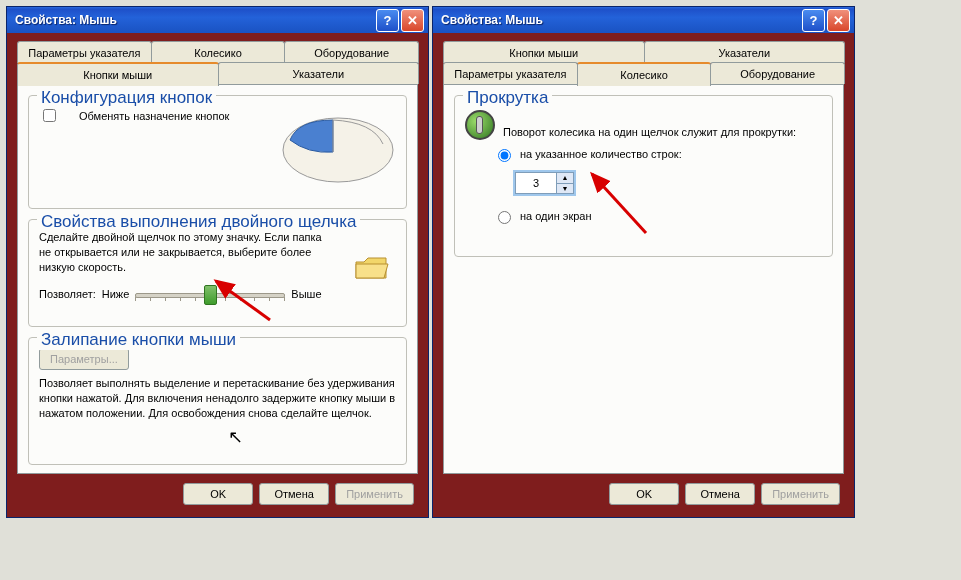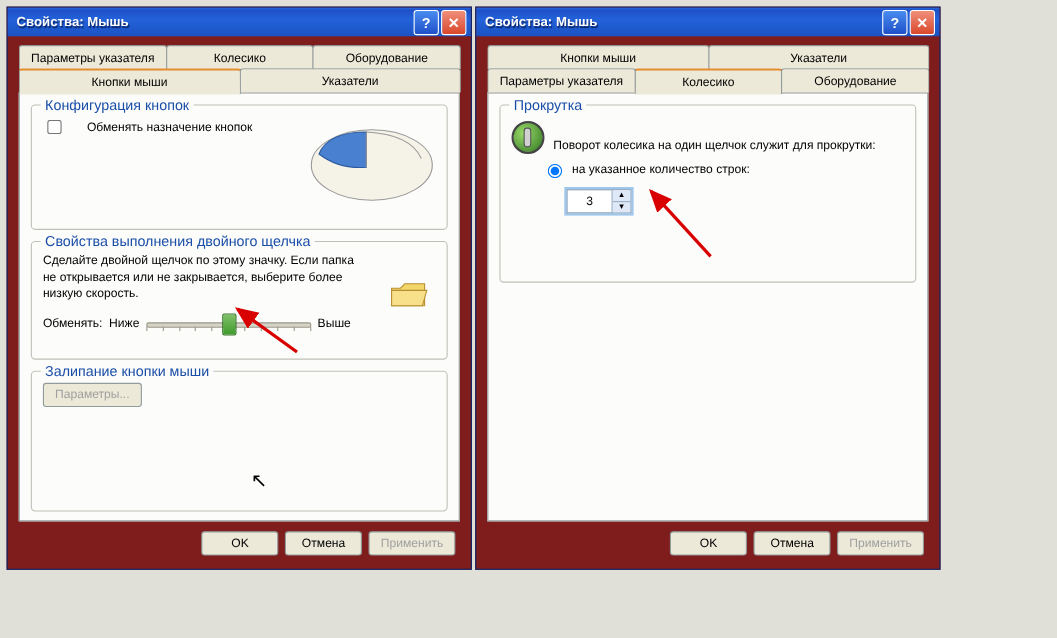--- a/index.html
+++ b/index.html
@@ -11,21 +11,21 @@
 .close-btn{background:linear-gradient(to bottom,#f0907b,#d9472b)}
 .client{padding:8px 10px 10px 10px}
 .tabstrip{position:relative;height:44px}
 .tabrow{position:absolute;left:0;right:0;display:flex}
 .tabrow.back{top:0}
 .tabrow.front{top:21px;z-index:3}
 .tab{flex:1;height:21px;background:#ece9d8;border:1px solid #919b9c;border-bottom:none;border-radius:3px 3px 0 0;display:flex;align-items:center;justify-content:center;margin-right:-1px;cursor:pointer;font-size:11px}
 .tab.active{background:#ece9d8;border-top:2px solid #e68b2c;height:22px;position:relative;z-index:4}
 .tabpanel{border:1px solid #919b9c;background:#fcfcfa;padding:10px;position:relative;top:-1px}
 .group{border:1px solid #c0c0b8;border-radius:4px;padding:10px 10px 10px 10px;margin-bottom:10px;position:relative}
-.group-title{position:absolute;top:-8px;left:8px;background:#fcfcfa;padding:0 4px;color:#1a4ea8;font-size:13px}
+.group-title{position:absolute;top:-8px;left:8px;background:#fcfcfa;padding:0 4px;color:#1a4ea8;font-size:17px}
 .cb{display:flex;align-items:center;gap:20px;margin-bottom:6px}
 .cb input{width:13px;height:13px}
 .desc{color:#000;line-height:1.35}
 .mouse-img{position:absolute;right:8px;top:14px;width:120px;height:76px}
 .dc-icon{position:absolute;right:16px;top:32px;width:36px;height:30px}
 .slider-row{display:flex;align-items:center;gap:6px;margin-top:8px}
 .slider{flex:1;position:relative;height:22px}
 .track{position:absolute;left:0;right:0;top:10px;height:3px;background:#d5d2c6;border:1px solid #9c988a;border-radius:2px}
 .ticks{position:absolute;left:0;right:0;top:14px;height:6px;display:flex;justify-content:space-between}
 .ticks span{width:1px;height:4px;background:#9c988a}
@@ -83,21 +83,21 @@
       </div>
 
       <div class="group" style="height:86px">
         <div class="group-title">Свойства выполнения двойного щелчка</div>
         <div class="desc" style="width:290px">Сделайте двойной щелчок по этому значку. Если папка не открывается или не закрывается, выберите более низкую скорость.</div>
         <svg class="dc-icon" viewBox="0 0 36 30">
           <path d="M2 10 L10 10 L14 6 L32 6 L32 26 L2 26 Z" fill="#f2d66a" stroke="#b89030"></path>
           <path d="M2 12 L34 12 L30 26 L2 26 Z" fill="#f8e08a" stroke="#b89030"></path>
         </svg>
         <div class="slider-row">
-          <span>Обменять:</span>
+          <span>Позволяет:</span>
           <span>Ниже</span>
           <div class="slider" style="max-width:150px">
             <div class="track"></div>
             <div class="ticks">
                 <span></span>
                 <span></span>
                 <span></span>
                 <span></span>
                 <span></span>
                 <span></span>
@@ -111,20 +111,21 @@
           </div>
           <span>Выше</span>
         </div>
       </div>
 
       <div class="group" style="height:106px">
         <div class="group-title">Залипание кнопки мыши</div>
         <div style="display:flex;align-items:center;justify-content:space-between;margin-bottom:6px">
           <button class="btn" disabled="">Параметры...</button>
         </div>
+        <div class="desc">Позволяет выполнять выделение и перетаскивание без удерживания кнопки нажатой. Для включения ненадолго задержите кнопку мыши в нажатом положении. Для освобождения снова сделайте щелчок.</div>
       </div>
     </div>
     <div class="btnrow">
       <button class="btn">OK</button>
       <button class="btn">Отмена</button>
       <button class="btn" disabled="">Применить</button>
     </div>
   </div>
 </div>
 
@@ -157,20 +158,24 @@
           <input type="radio" name="scr" checked="" style="">
           <span>на указанное количество строк:</span>
         </label>
         <div class="spin">
           <div class="spin-val">3</div>
           <div class="spin-btns">
             <div>▲</div>
             <div>▼</div>
           </div>
         </div>
+        <label class="radio-row">
+          <input type="radio" name="scr" style="">
+          <span>на один экран</span>
+        </label>
       </div>
     </div>
     <div class="btnrow">
       <button class="btn">OK</button>
       <button class="btn">Отмена</button>
       <button class="btn" disabled="">Применить</button>
     </div>
   </div>
 </div>
 

